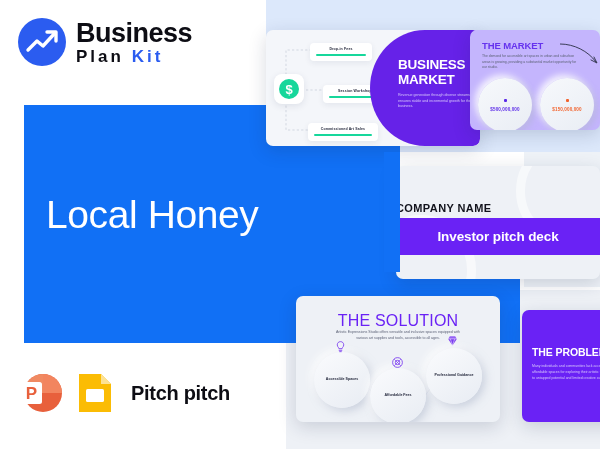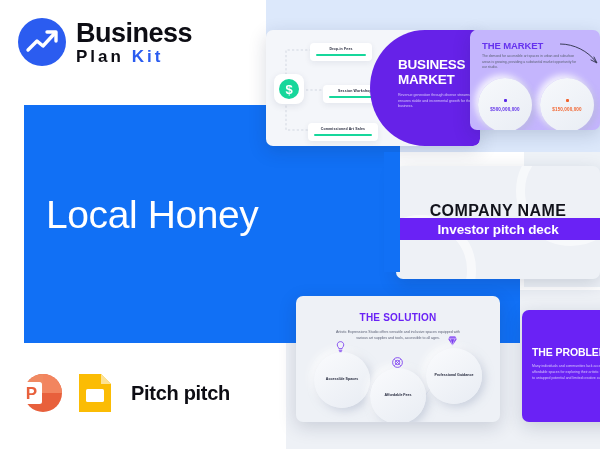--- a/index.html
+++ b/index.html
@@ -110,27 +110,27 @@
   }
   .mk-dot { width:3px; height:3px; border-radius:1px; margin-bottom:5px; }
   .mk-val { font-size:4.6px; font-weight:bold; letter-spacing:0.1px; }
   .mk-caption { position:absolute; top:104px; width:54px; text-align:center; font-size:3.1px; font-weight:bold; color:#2a2f45; line-height:1.5; }
   #mk-cap-0 { left:8px; } #mk-cap-1 { left:70px; }
 
   
   #slide-company { left:396px; top:166px; width:204px; height:113px; background:#eef1f6; }
   .cn-deco { position:absolute; right:-26px; top:-30px; width:110px; height:110px; border-radius:50%; border:9px solid rgba(255,255,255,0.55); }
   .cn-deco2 { position:absolute; left:-30px; bottom:-46px; width:110px; height:110px; border-radius:50%; border:9px solid rgba(255,255,255,0.6); }
-  .cn-name { position:absolute; left:0; right:0; top:36px; text-align:center; font-size:16px; font-weight:bold; color:#12131c; letter-spacing:0.4px; }
-  .cn-band { position:absolute; left:0; right:0; top:52px; height:22px; background:#6a22f5; display:flex; align-items:center; justify-content:center; }
+  .cn-name { position:absolute; left:0; right:0; top:36px; text-align:left; font-size:11px; font-weight:bold; color:#12131c; letter-spacing:0.4px; }
+  .cn-band { position:absolute; left:0; right:0; top:52px; height:37px; background:#6a22f5; display:flex; align-items:center; justify-content:center; }
   .cn-band span { color:#ffffff; font-size:13.5px; font-weight:bold; letter-spacing:-0.1px; }
 
   
   #slide-solution { left:296px; top:296px; width:204px; height:126px; background:#eef1f6; }
-  .sol-title { position:absolute; left:0; right:0; top:16px; text-align:center; font-size:10px; font-weight:bold; color:#6a22f5; letter-spacing:0.2px; }
+  .sol-title { position:absolute; left:0; right:0; top:16px; text-align:center; font-size:16px; font-weight:normal; color:#6a22f5; letter-spacing:0.2px; }
   .sol-desc { position:absolute; left:34px; right:34px; top:33px; text-align:center; font-size:3.6px; line-height:1.7; color:#5c6276; }
   .sol-circles { position:absolute; left:0; top:56px; width:204px; height:70px; }
   .sol-node { position:absolute; width:56px; height:56px; border-radius:50%;
     background:linear-gradient(145deg,#fafbfd,#e8ecf3);
     box-shadow:3px 3px 8px rgba(165,175,198,0.5), -3px -3px 8px rgba(255,255,255,0.95);
     display:flex; align-items:center; justify-content:center; text-align:center;
   }
   .sol-node span { font-size:3.6px; font-weight:bold; color:#22263a; line-height:1.5; }
   #sol-node-0 { left:18px; top:0; }
   #sol-node-1 { left:74px; top:16px; }

